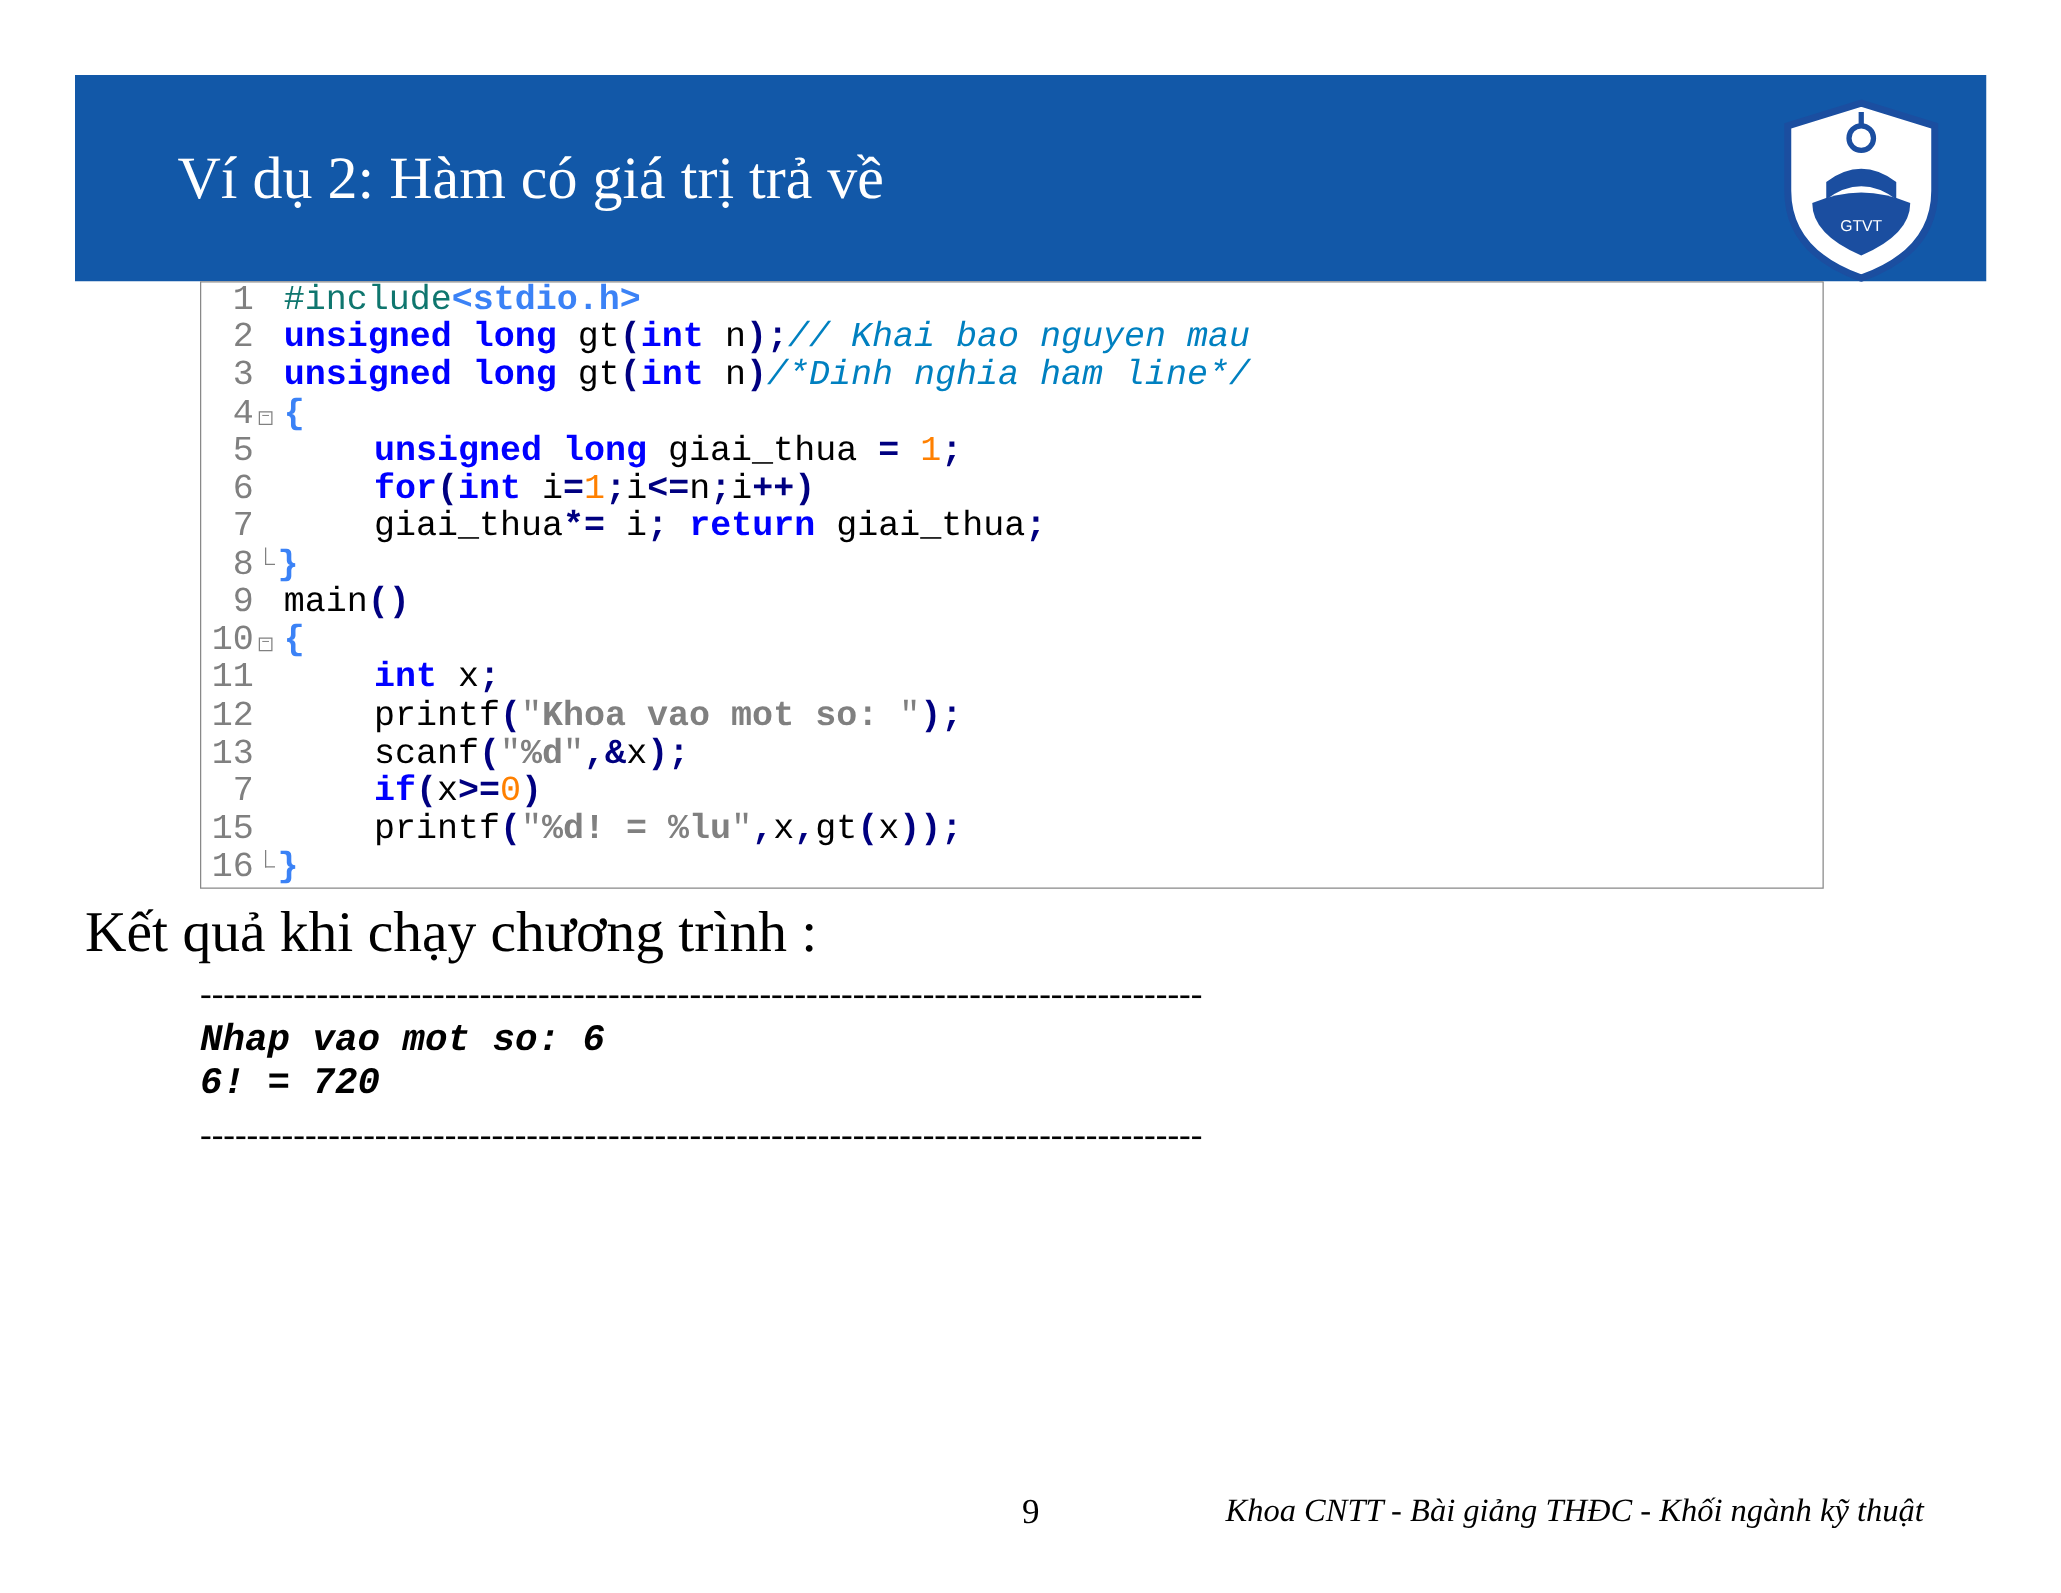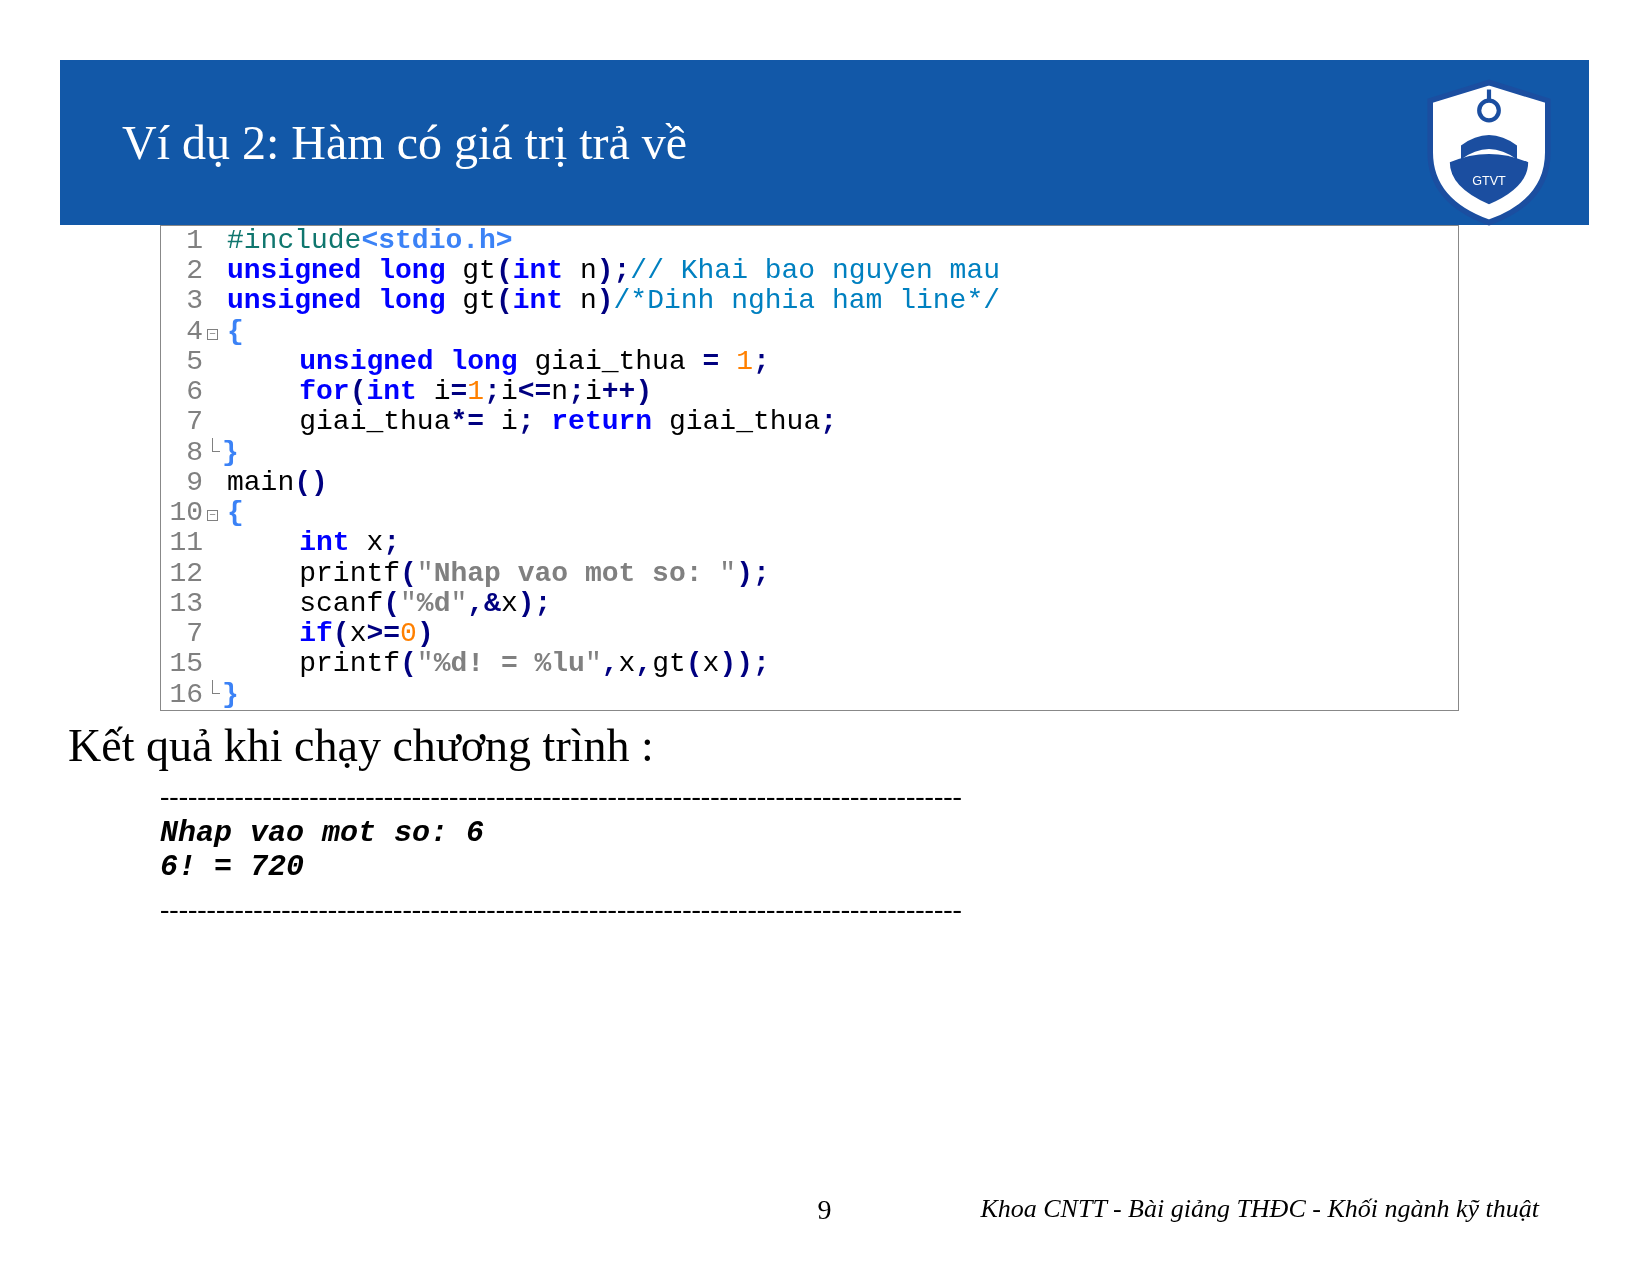--- a/index.html
+++ b/index.html
@@ -11,21 +11,21 @@
     position: relative;
   }
   .header {
     background: #1258a8;
     height: 165px;
     margin-top: 60px;
     margin-left: 60px;
     margin-right: 60px;
     display: flex;
     align-items: center;
-    padding-left: 62px;
+    padding-left: 82px;
     position: relative;
   }
   .title {
     color: #fff;
     font-size: 48px;
     font-weight: normal;
   }
   .logo {
     position: absolute;
     right: 30px;
@@ -67,21 +67,21 @@
   }
   .code-text { padding-left: 2px; }
   .kw { color: #0000ff; font-weight: bold; }
   .fn { color: #000000; }
   .pn { color: #000080; font-weight: bold; }
   .op { color: #000080; font-weight: bold; }
   .br { color: #3b82f6; font-weight: bold; }
   .num { color: #ff8000; }
   .str { color: #808080; }
   .strb { color: #808080; font-weight: bold; }
-  .bcmt { color: #0080c0; }
+  .bcmt { color: #0080c0; font-style: italic; }
   .pre { color: #0f766e; }
   .result-label {
     margin-left: 68px;
     font-size: 46px;
     margin-top: 8px;
   }
   .dashes {
     margin-left: 160px;
     margin-right: 200px;
     font-size: 28px;
@@ -178,21 +178,21 @@
   <div class="code-line">
     <span class="lineno">9</span><span class="fold"></span><span class="code-text"><span class="fn">main</span><span class="pn">(</span><span class="pn">)</span></span>
   </div>
   <div class="code-line">
     <span class="lineno">10</span><span class="fold"><span class="fold-marker">−</span></span><span class="code-text"><span class="br">{</span></span>
   </div>
   <div class="code-line">
     <span class="lineno">11</span><span class="fold bracket-line"></span><span class="code-text">    <span class="kw">int</span><span> x</span><span class="op">;</span></span>
   </div>
   <div class="code-line">
-    <span class="lineno">12</span><span class="fold bracket-line"></span><span class="code-text">    <span class="fn">printf</span><span class="pn">(</span><span class="str">"</span><span class="strb">Nhap vao mot so: </span><span class="str">"</span><span class="pn">)</span><span class="op">;</span></span>
+    <span class="lineno">12</span><span class="fold bracket-line"></span><span class="code-text">    <span class="fn">printf</span><span class="pn">(</span><span class="str">"</span><span class="strb">Khoa vao mot so: </span><span class="str">"</span><span class="pn">)</span><span class="op">;</span></span>
   </div>
   <div class="code-line">
     <span class="lineno">13</span><span class="fold bracket-line"></span><span class="code-text">    <span class="fn">scanf</span><span class="pn">(</span><span class="str">"</span><span class="strb">%d</span><span class="str">"</span><span class="op">,</span><span class="op">&amp;</span><span>x</span><span class="pn">)</span><span class="op">;</span></span>
   </div>
   <div class="code-line">
     <span class="lineno">7</span><span class="fold bracket-line"></span><span class="code-text">    <span class="kw">if</span><span class="pn">(</span><span>x</span><span class="op">&gt;=</span><span class="num">0</span><span class="pn">)</span></span>
   </div>
   <div class="code-line">
     <span class="lineno">15</span><span class="fold bracket-line"></span><span class="code-text">    <span class="fn">printf</span><span class="pn">(</span><span class="str">"</span><span class="strb">%d! = %lu</span><span class="str">"</span><span class="op">,</span><span>x</span><span class="op">,</span><span class="fn">gt</span><span class="pn">(</span><span>x</span><span class="pn">)</span><span class="pn">)</span><span class="op">;</span></span>
   </div>

